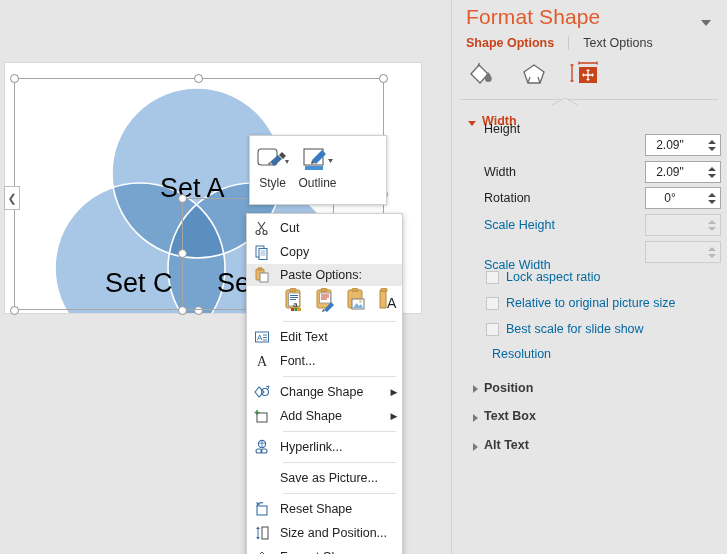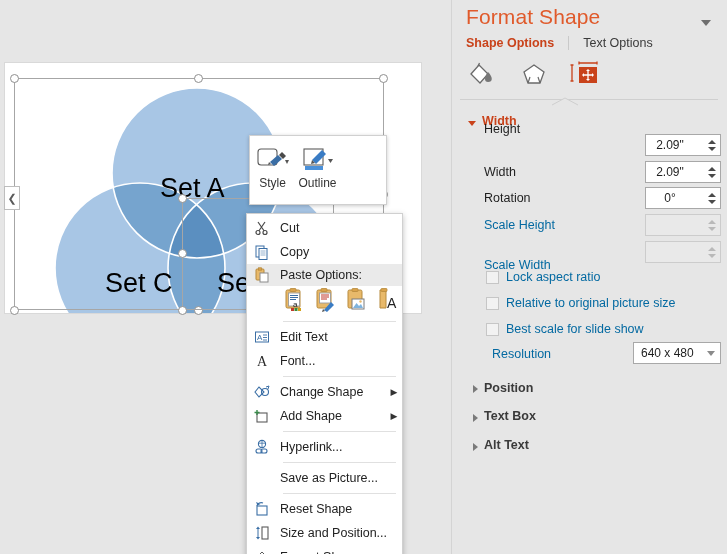--- a/index.html
+++ b/index.html
@@ -494,26 +494,20 @@
     <span class="cbox" style="left:34px;top:271px;"></span>
     <span class="fld-label dim" style="left:54px;top:270px;">Lock aspect ratio</span>
 
     <span class="cbox" style="left:34px;top:297px;"></span>
     <span class="fld-label dim" style="left:54px;top:296px;">Relative to original picture size</span>
 
     <span class="cbox" style="left:34px;top:323px;"></span>
     <span class="fld-label dim" style="left:54px;top:322px;">Best scale for slide show</span>
 
     <span class="fld-label dim" style="left:40px;top:347px;">Resolution</span>
-    <div class="combo" style="left:181px;top:342px;">
-      <span class="combo-val">640 x 480</span>
-      <span class="combo-arrow">
-          <span class="cb-tri"></span>
-        </span>
-    </div>
 
     <span class="tri tri-right" style="left:21px;top:385px;"></span>
     <span class="coll-hd" style="left:32px;top:381px;">Position</span>
 
     <span class="tri tri-right" style="left:21px;top:414px;"></span>
     <span class="coll-hd" style="left:32px;top:409px;">Text Box</span>
 
     <span class="tri tri-right" style="left:21px;top:443px;"></span>
     <span class="coll-hd" style="left:32px;top:438px;">Alt Text</span>
   </div>

